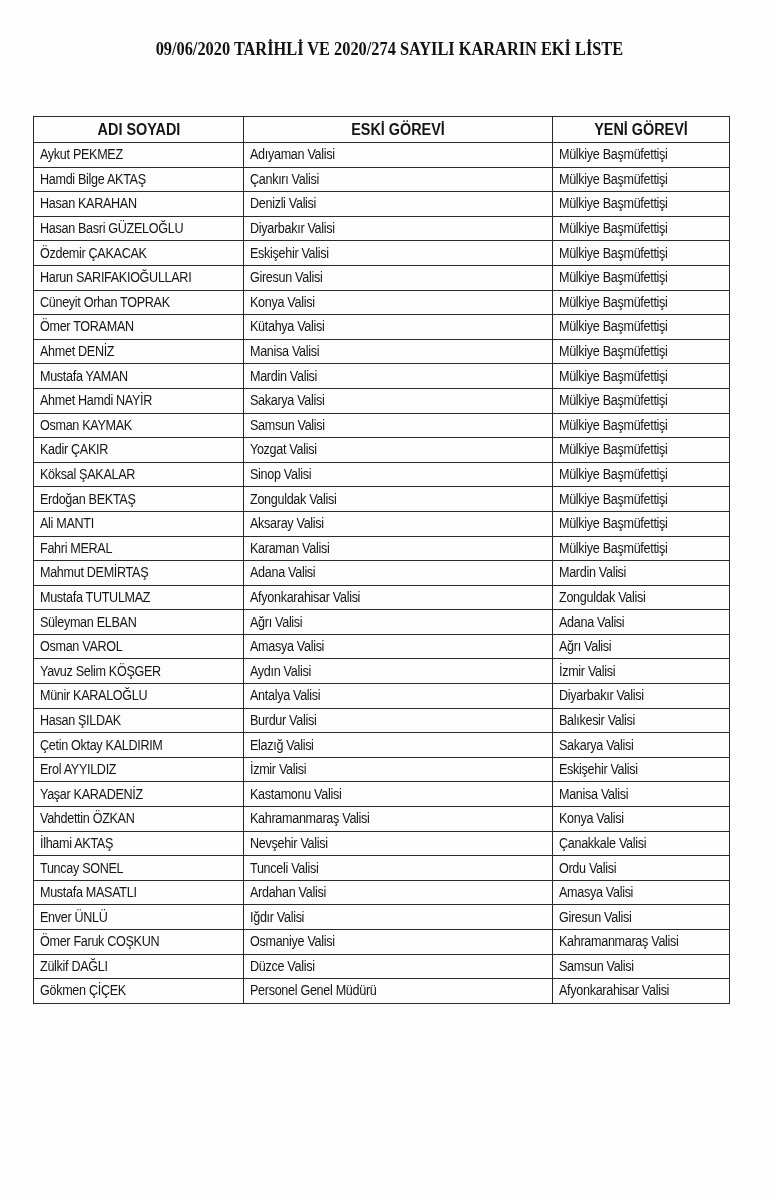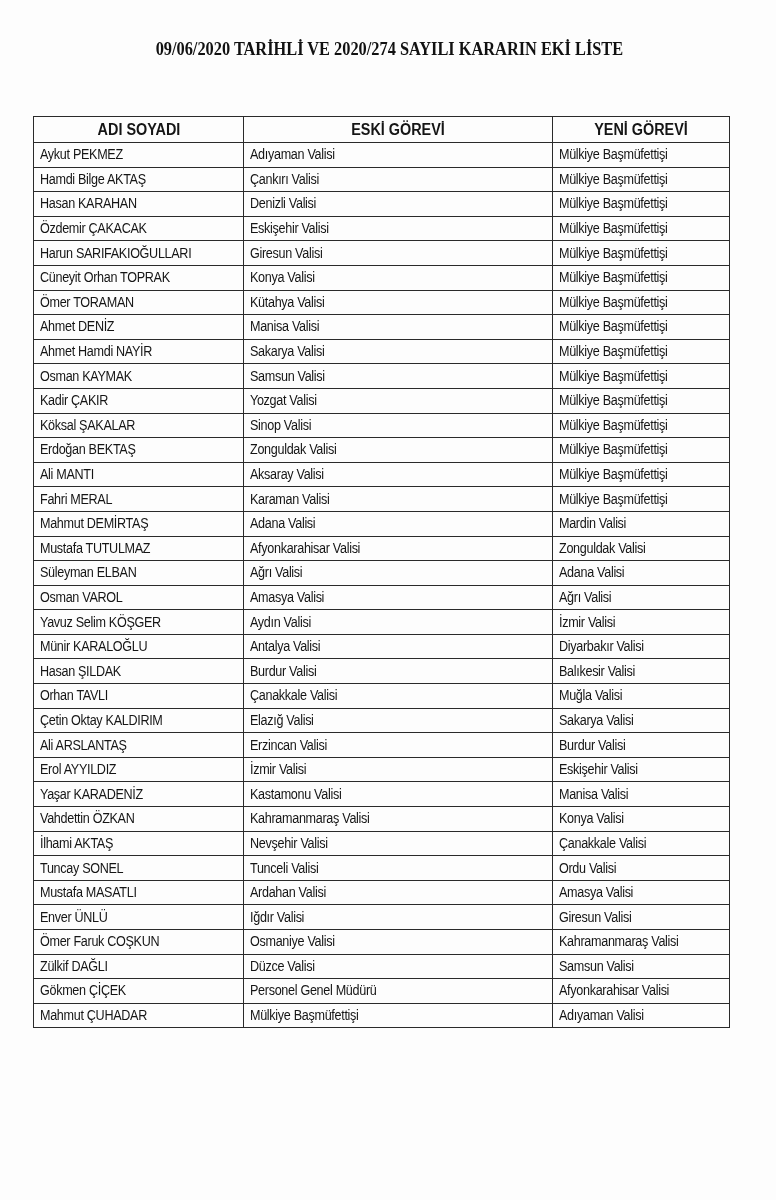--- a/index.html
+++ b/index.html
@@ -96,20 +96,25 @@
         <td><span class="cond">Hamdi Bilge AKTAŞ</span></td>
         <td><span class="cond">Çankırı Valisi</span></td>
         <td><span class="cond">Mülkiye Başmüfettişi</span></td>
       </tr>
       <tr>
         <td><span class="cond">Hasan KARAHAN</span></td>
         <td><span class="cond">Denizli Valisi</span></td>
         <td><span class="cond">Mülkiye Başmüfettişi</span></td>
       </tr>
       <tr>
+        <td><span class="cond">Hasan Basri GÜZELOĞLU</span></td>
+        <td><span class="cond">Diyarbakır Valisi</span></td>
+        <td><span class="cond">Mülkiye Başmüfettişi</span></td>
+      </tr>
+      <tr>
         <td><span class="cond">Özdemir ÇAKACAK</span></td>
         <td><span class="cond">Eskişehir Valisi</span></td>
         <td><span class="cond">Mülkiye Başmüfettişi</span></td>
       </tr>
       <tr>
         <td><span class="cond">Harun SARIFAKIOĞULLARI</span></td>
         <td><span class="cond">Giresun Valisi</span></td>
         <td><span class="cond">Mülkiye Başmüfettişi</span></td>
       </tr>
       <tr>
@@ -118,20 +123,25 @@
         <td><span class="cond">Mülkiye Başmüfettişi</span></td>
       </tr>
       <tr>
         <td><span class="cond">Ömer TORAMAN</span></td>
         <td><span class="cond">Kütahya Valisi</span></td>
         <td><span class="cond">Mülkiye Başmüfettişi</span></td>
       </tr>
       <tr>
         <td><span class="cond">Ahmet DENİZ</span></td>
         <td><span class="cond">Manisa Valisi</span></td>
+        <td><span class="cond">Mülkiye Başmüfettişi</span></td>
+      </tr>
+      <tr>
+        <td><span class="cond">Mustafa YAMAN</span></td>
+        <td><span class="cond">Mardin Valisi</span></td>
         <td><span class="cond">Mülkiye Başmüfettişi</span></td>
       </tr>
       <tr>
         <td><span class="cond">Ahmet Hamdi NAYİR</span></td>
         <td><span class="cond">Sakarya Valisi</span></td>
         <td><span class="cond">Mülkiye Başmüfettişi</span></td>
       </tr>
       <tr>
         <td><span class="cond">Osman KAYMAK</span></td>
         <td><span class="cond">Samsun Valisi</span></td>
@@ -191,35 +201,25 @@
         <td><span class="cond">Münir KARALOĞLU</span></td>
         <td><span class="cond">Antalya Valisi</span></td>
         <td><span class="cond">Diyarbakır Valisi</span></td>
       </tr>
       <tr>
         <td><span class="cond">Hasan ŞILDAK</span></td>
         <td><span class="cond">Burdur Valisi</span></td>
         <td><span class="cond">Balıkesir Valisi</span></td>
       </tr>
       <tr>
-        <td><span class="cond">Orhan TAVLI</span></td>
-        <td><span class="cond">Çanakkale Valisi</span></td>
-        <td><span class="cond">Muğla Valisi</span></td>
-      </tr>
-      <tr>
         <td><span class="cond">Çetin Oktay KALDIRIM</span></td>
         <td><span class="cond">Elazığ Valisi</span></td>
         <td><span class="cond">Sakarya Valisi</span></td>
       </tr>
       <tr>
-        <td><span class="cond">Ali ARSLANTAŞ</span></td>
-        <td><span class="cond">Erzincan Valisi</span></td>
-        <td><span class="cond">Burdur Valisi</span></td>
-      </tr>
-      <tr>
         <td><span class="cond">Erol AYYILDIZ</span></td>
         <td><span class="cond">İzmir Valisi</span></td>
         <td><span class="cond">Eskişehir Valisi</span></td>
       </tr>
       <tr>
         <td><span class="cond">Yaşar KARADENİZ</span></td>
         <td><span class="cond">Kastamonu Valisi</span></td>
         <td><span class="cond">Manisa Valisi</span></td>
       </tr>
       <tr>
@@ -254,20 +254,15 @@
       </tr>
       <tr>
         <td><span class="cond">Zülkif DAĞLI</span></td>
         <td><span class="cond">Düzce Valisi</span></td>
         <td><span class="cond">Samsun Valisi</span></td>
       </tr>
       <tr>
         <td><span class="cond">Gökmen ÇİÇEK</span></td>
         <td><span class="cond">Personel Genel Müdürü</span></td>
         <td><span class="cond">Afyonkarahisar Valisi</span></td>
-      </tr>
-      <tr>
-        <td><span class="cond">Mahmut ÇUHADAR</span></td>
-        <td><span class="cond">Mülkiye Başmüfettişi</span></td>
-        <td><span class="cond">Adıyaman Valisi</span></td>
       </tr>
     </tbody>
 </table>
 
 </body></html>

